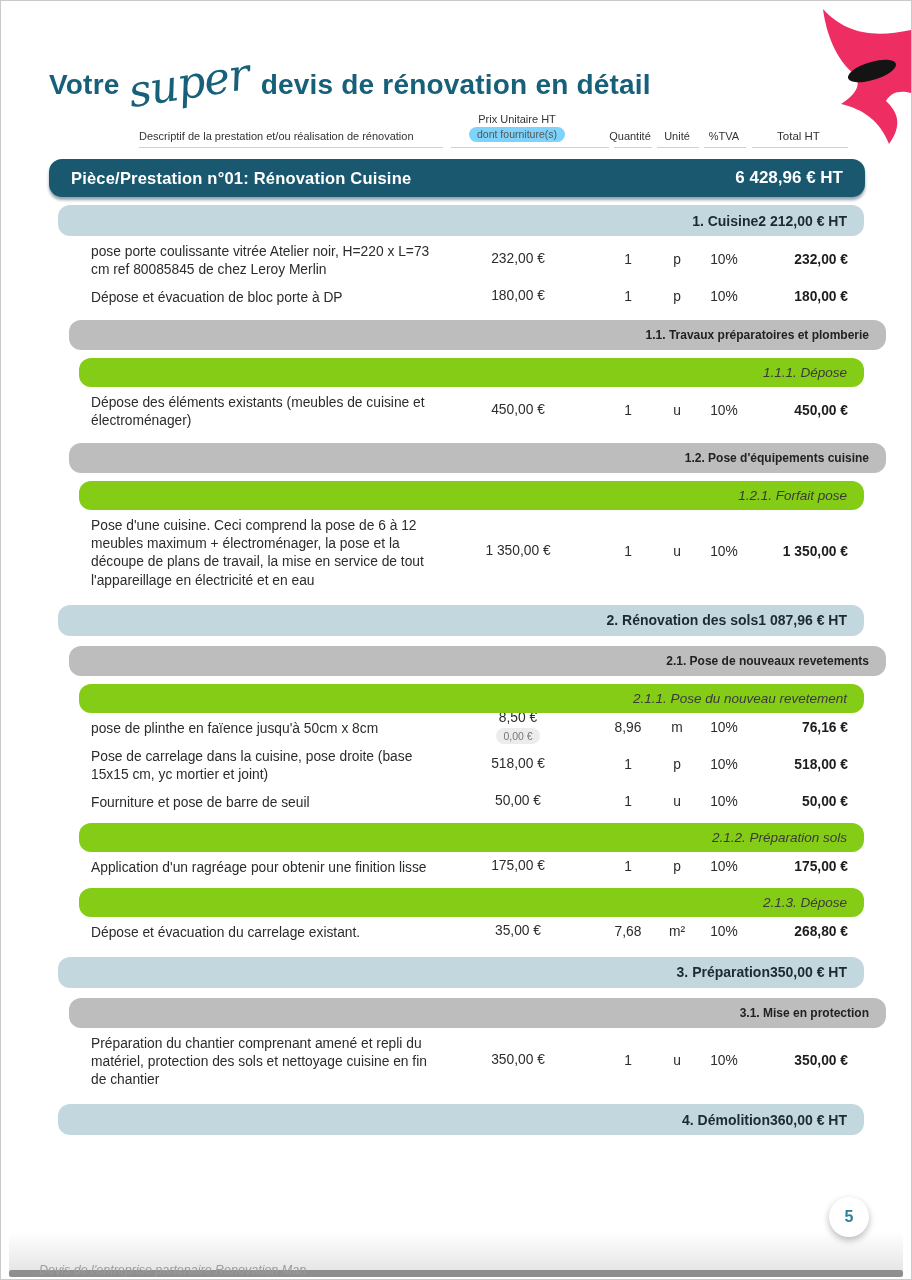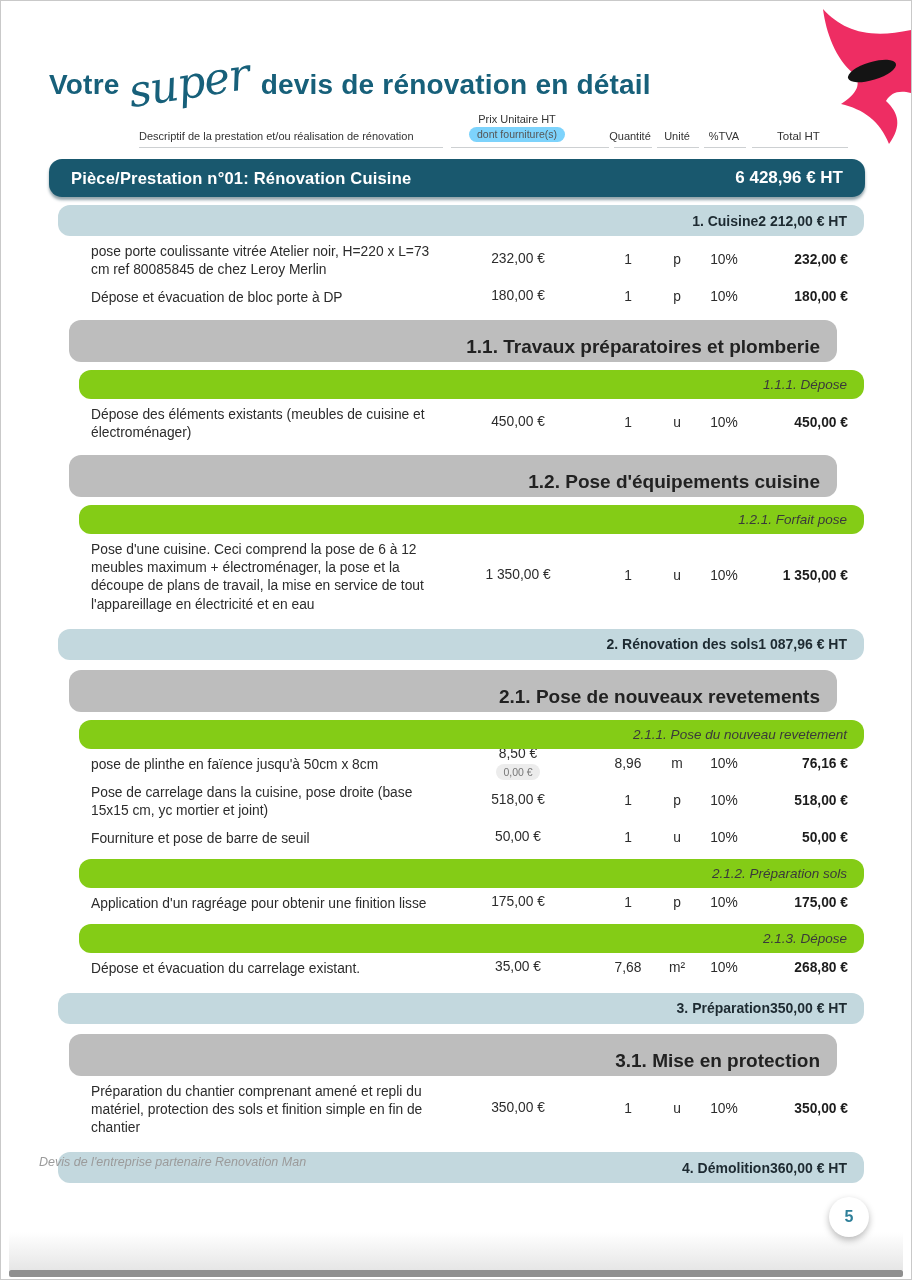--- a/index.html
+++ b/index.html
@@ -34,35 +34,35 @@
   
   .content{position:absolute;left:0;top:158px;width:100%;}
 
   .banner{margin:0 46px 0 48px;height:38px;background:#19586e;border-radius:13px;display:flex;justify-content:space-between;align-items:center;padding:0 22px;color:#fff;font-weight:800;box-shadow:0 3px 3px rgba(15,55,70,.45);position:relative;z-index:2;}
   .banner .b-label{font-size:16.5px;letter-spacing:.2px;}
   .banner .b-total{font-size:17px;}
 
   .bar{display:flex;justify-content:flex-end;align-items:center;border-radius:12px;position:relative;z-index:2;}
   .l1{margin:12px 47px 0 57px;height:31px;background:#c3d8de;padding:0 17px 0 22px;font-size:14px;font-weight:bold;color:#1d2a31;}
   .l1.first{margin-top:8px;}
-  .l2{margin:10px 74px 0 68px;height:30px;background:#bdbdbd;padding:12px 17px 0 22px;font-size:19px;font-weight:bold;color:#222;}
+  .l2{margin:10px 25px 0 68px;height:30px;background:#bdbdbd;padding:0 17px 0 22px;font-size:12px;font-weight:bold;color:#222;}
   .l3{margin:8px 47px 0 78px;height:29px;background:#84cc16;padding:0 17px 0 22px;font-size:13.5px;font-style:italic;font-weight:500;color:#3a3a3a;}
 
   .row{position:relative;padding:7px 0 3px;}
   .desc{margin-left:90px;width:355px;font-size:13.8px;color:#2c2c2c;line-height:1.31;}
   .cell{position:absolute;top:50%;transform:translateY(-50%);text-align:center;font-size:13.8px;color:#2c2c2c;}
   .price{left:452px;width:130px;line-height:16px;}
   .price .sub{display:inline-block;background:#ececec;border-radius:9px;padding:0 7px;font-size:10.5px;color:#777;margin-top:2px;}
   .qty{left:601px;width:52px;}
   .unit{left:653px;width:46px;}
   .tva{left:699px;width:48px;}
   .total{left:735px;width:112px;text-align:right;font-weight:bold;color:#1d1d1d;}
 
   
-  .footer-note{position:absolute;left:38px;top:1154px;font-size:12.5px;font-style:italic;color:#9b9b9b;z-index:2;}
+  .footer-note{position:absolute;left:38px;top:1262px;font-size:12.5px;font-style:italic;color:#9b9b9b;z-index:2;}
   .page-badge{position:absolute;left:828px;top:1196px;width:40px;height:40px;background:#fff;border-radius:50%;box-shadow:0 3px 7px rgba(0,0,0,.28);display:flex;align-items:center;justify-content:center;color:#2e7f99;font-weight:bold;font-size:16px;z-index:1;}
   .bottom-fade{position:absolute;left:8px;right:8px;bottom:9px;height:38px;background:linear-gradient(rgba(255,255,255,0),#e6e6e6);z-index:0;}
   .bottom-band{position:absolute;left:8px;right:8px;bottom:2px;height:7px;background:#8f8f8f;border-radius:2px;z-index:1;}
 </style>
 </head>
 <body>
 
 <div class="page">
 
   <svg class="logo" viewBox="0 0 96 140" xmlns="http://www.w3.org/2000/svg">
@@ -228,21 +228,21 @@
     <div class="bar l1">
       <span>3. Préparation</span>
       <span>350,00 € HT</span>
     </div>
 
     <div class="bar l2">
       <span>3.1. Mise en protection</span>
     </div>
 
     <div class="row">
-      <div class="desc">Préparation du chantier comprenant amené et repli du matériel, protection des sols et finition simple en fin de chantier</div>
+      <div class="desc">Préparation du chantier comprenant amené et repli du matériel, protection des sols et nettoyage cuisine en fin de chantier</div>
       <div class="cell price">350,00 €</div>
       <div class="cell qty">1</div>
       <div class="cell unit">u</div>
       <div class="cell tva">10%</div>
       <div class="cell total">350,00 €</div>
     </div>
 
     <div class="bar l1">
       <span>4. Démolition</span>
       <span>360,00 € HT</span>

